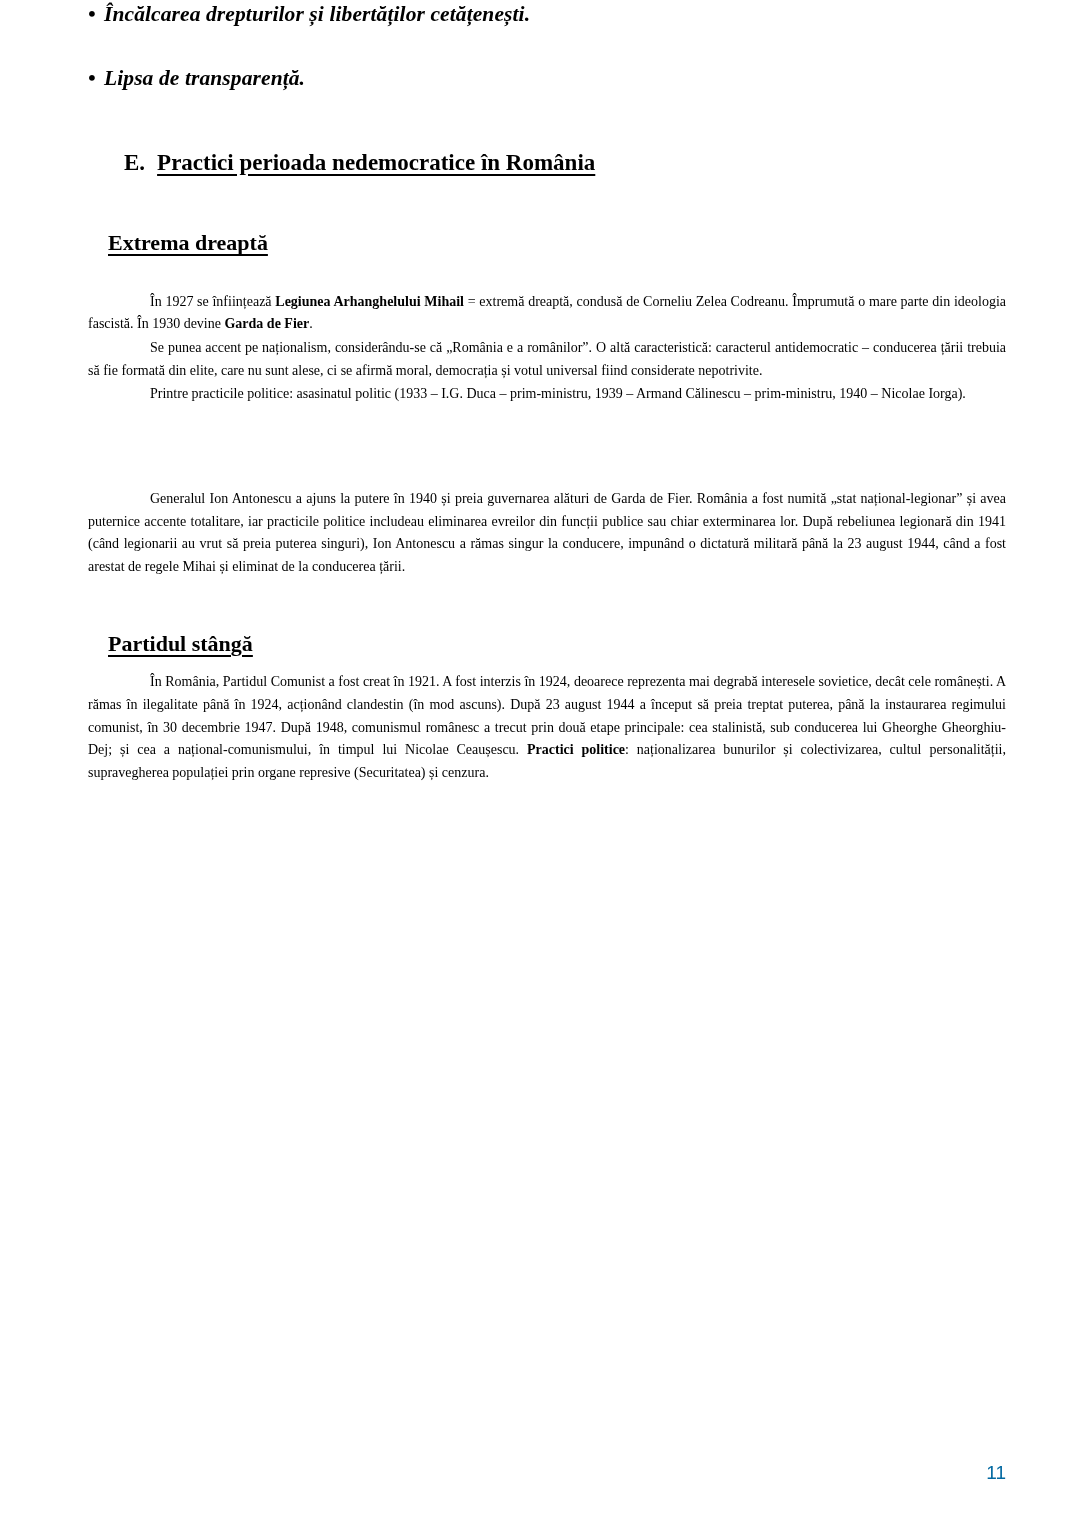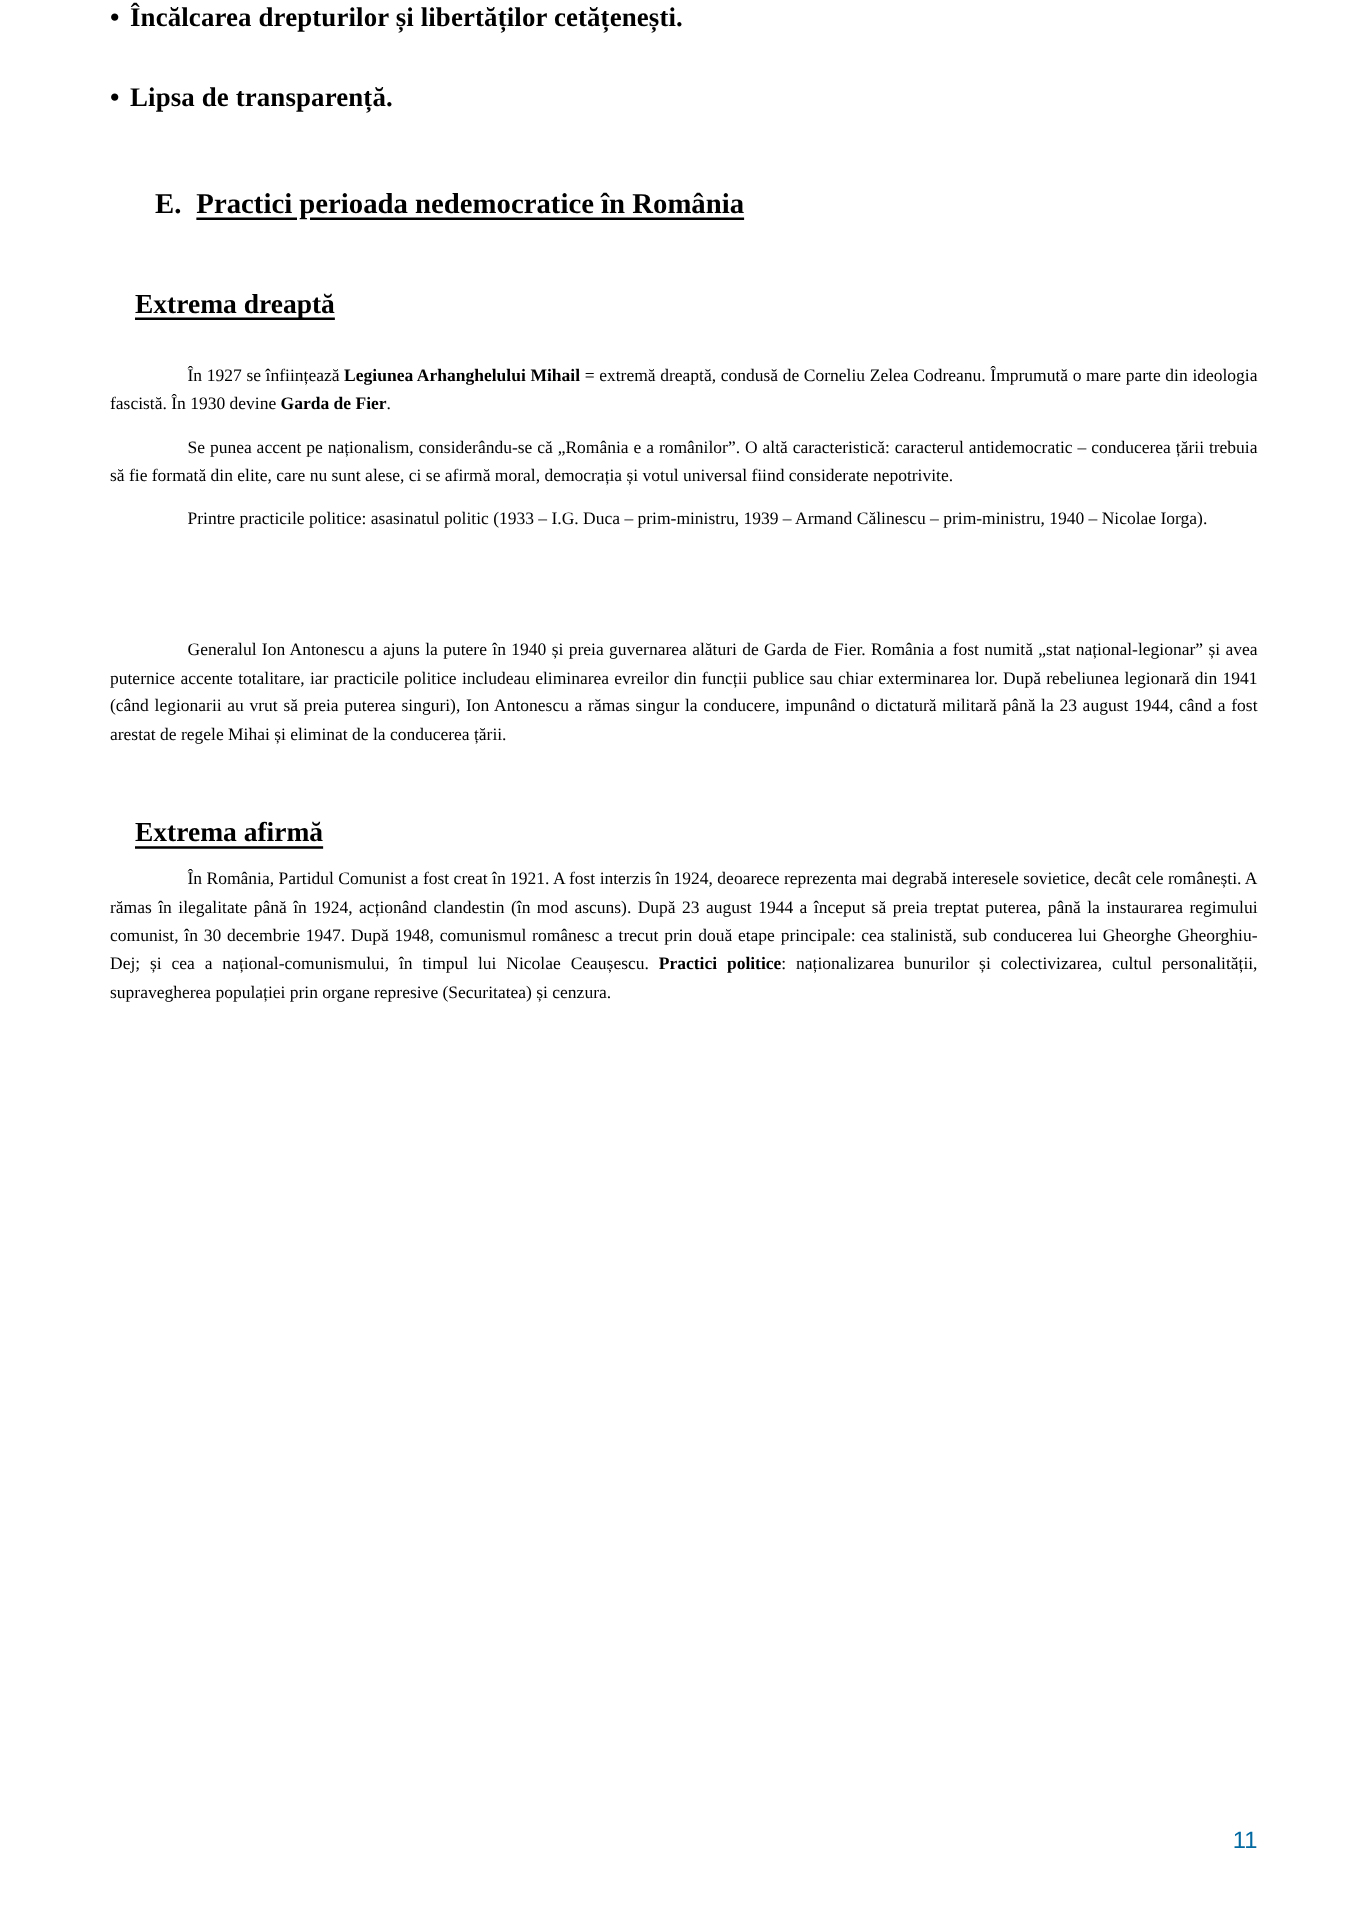--- a/index.html
+++ b/index.html
@@ -38,20 +38,21 @@
     margin: 0;
     padding: 0;
     list-style: none;
   }
   .bullet-item {
     font-weight: bold;
     font-size: 21.5px;
     line-height: 1.32;
     letter-spacing: 0.1px;
     white-space: nowrap;
+    font-style: italic;
   }
   .bullet-item .bullet-glyph {
     display: inline-block;
     width: 16px;
   }
 
   .spacer-a { height: 56px; }
   .spacer-b { height: 54px; }
   .spacer-c { height: 34px; }
   .spacer-d { height: 52px; }
@@ -89,21 +90,21 @@
   
   .para {
     font-size: 14px;
     line-height: 1.62;
     text-align: justify;
     text-justify: inter-word;
     text-indent: 62px;
     margin: 0;
     hyphens: none;
   }
-  .para + .para { margin-top: 12px; }
+  .para + .para { margin-top: 1px; }
 
   .para b, .para strong { font-weight: bold; }
 
   
   .page-number {
     position: absolute;
     right: 74px;
     top: 1462px;
     font-family: "Liberation Sans", "DejaVu Sans", sans-serif;
     font-size: 19px;
@@ -148,21 +149,21 @@
     <div class="spacer-d"></div>
 
 
     <div class="spacer-e"></div>
 
     <p class="para"><span>Generalul Ion Antonescu a ajuns la putere în 1940 și preia guvernarea alături de Garda de Fier. România a fost numită „stat național-legionar” și avea puternice accente totalitare, iar practicile politice includeau eliminarea evreilor din funcții publice sau chiar exterminarea lor. După rebeliunea legionară din 1941 (când legionarii au vrut să preia puterea singuri), Ion Antonescu a rămas singur la conducere, impunând o dictatură militară până la 23 august 1944, când a fost arestat de regele Mihai și eliminat de la conducerea țării.</span></p>
 
     <div class="spacer-d"></div>
 
     <div class="sub-heading-wrap">
-      <span class="sub-heading">Extrema afirmă</span>
+      <span class="sub-heading">Partidul stângă</span>
     </div>
 
     <div style="height:14px"></div>
 
     <p class="para"><span>În România, Partidul Comunist a fost creat în 1921. A fost interzis în 1924, deoarece reprezenta mai degrabă interesele sovietice, decât cele românești. A rămas în ilegalitate până în 1924, acționând clandestin (în mod ascuns). După 23 august 1944 a început să preia treptat puterea, până la instaurarea regimului comunist, în 30 decembrie 1947. După 1948, comunismul românesc a trecut prin două etape principale: cea stalinistă, sub conducerea lui Gheorghe Gheorghiu-Dej; și cea a național-comunismului, în timpul lui Nicolae Ceaușescu. </span><b>Practici politice</b><span>: naționalizarea bunurilor și colectivizarea, cultul personalității, supravegherea populației prin organe represive (Securitatea) și cenzura.</span></p>
 
   </div>
 
   <div class="page-number">11</div>
 

